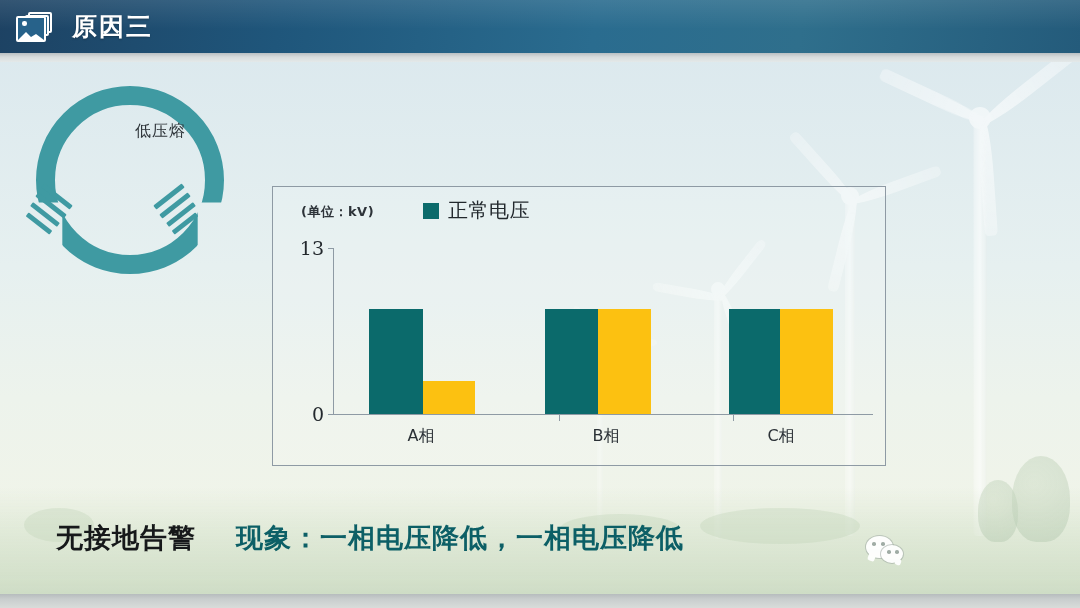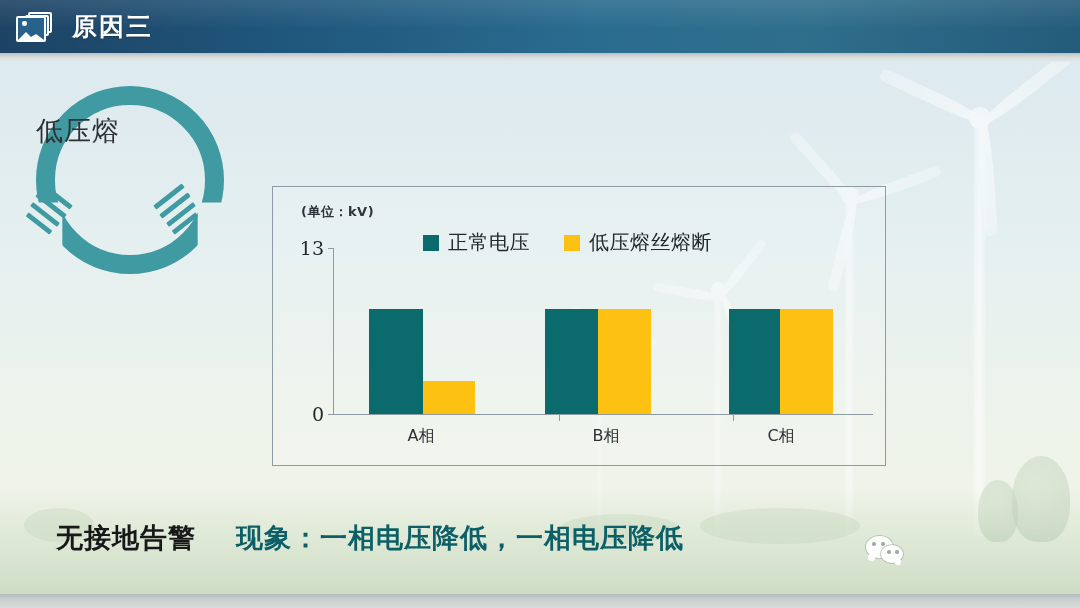--- a/index.html
+++ b/index.html
@@ -46,34 +46,34 @@
     font-family:"DejaVu Sans","Liberation Sans",sans-serif;text-shadow:0 1px 2px rgba(0,0,0,.25);}
   .barshadow{position:absolute;left:0;top:53px;width:1080px;height:9px;
     background:linear-gradient(180deg,#b9bfc2 0%,#d7dcdd 45%,#e4e9e9 100%);}
 
   
   .badge{position:absolute;left:18px;top:86px;width:186px;height:160px;}
   .ring{position:absolute;left:18px;top:0;width:150px;height:150px;border-radius:50%;
     border:19px solid #3f9aa2;
     background:transparent;
     clip-path:polygon(0 0,100% 0,100% 62%,86% 62%,86% 100%,14% 100%,14% 62%,0 62%);}
-  .ring-text{position:absolute;left:18px;top:30px;width:150px;text-align:left;
+  .ring-text{position:absolute;left:18px;top:30px;width:150px;text-align:right;
     font-family:"DejaVu Sans","Liberation Sans",sans-serif;
-    font-size:27px;line-height:30px;color:#2c3237;font-weight:500;letter-spacing:1px;}
+    font-size:16px;line-height:30px;color:#2c3237;font-weight:500;letter-spacing:1px;}
   .stripes{position:absolute;top:95px;width:58px;height:62px;}
   .stripes.left{left:6px;}
   .stripes.right{left:126px;}
   .stripe{position:absolute;height:5px;background:#3f9aa2;border-radius:1px;}
 
   
   .chart-panel{position:absolute;left:272px;top:186px;width:612px;height:278px;
     border:1px solid #8e9aa4;background:rgba(255,255,255,0.12);}
   .unit-label{position:absolute;left:28px;top:16px;font-size:13px;color:#2d3339;font-weight:700;
     font-family:"DejaVu Sans","Liberation Sans",sans-serif;letter-spacing:.5px;}
-  .legend{position:absolute;left:150px;top:10px;display:flex;align-items:center;gap:34px;margin-top:32px;}
+  .legend{position:absolute;left:150px;top:10px;display:flex;align-items:center;gap:34px;}
   .legend-item{display:flex;align-items:center;gap:9px;}
   .sw{width:16px;height:16px;display:block;}
   .sw.teal{background:#0b6a6b;}
   .sw.yellow{background:#fcc111;}
   .legend-label{font-size:20px;color:#22282d;
     font-family:"DejaVu Sans","Liberation Sans",sans-serif;letter-spacing:.5px;}
 
   .plot{position:absolute;left:60px;top:61px;width:540px;height:167px;}
   .yaxis{position:absolute;left:0;top:0;width:1px;height:167px;background:#8e9aa4;}
   .ytick{position:absolute;left:-5px;width:6px;height:1px;background:#8e9aa4;}
@@ -199,24 +199,20 @@
   </div>
 
   <div class="chart-panel">
     <div class="unit-label">(单位：kV)</div>
 
     <div class="legend">
       <div class="legend-item">
         <span class="sw teal"></span>
         <span class="legend-label">正常电压</span>
       </div>
-      <div class="legend-item">
-        <span class="sw yellow"></span>
-        <span class="legend-label">低压熔丝熔断</span>
-      </div>
     </div>
 
     <div class="plot">
       <div class="yaxis"></div>
       <div class="ytick" style="top:0;"></div>
       <div class="ytick" style="bottom:0;"></div>
       <span class="ylab" style="top:-9px;">13</span>
       <span class="ylab" style="bottom:-9px;">0</span>
 
       <div class="xaxis"></div>

